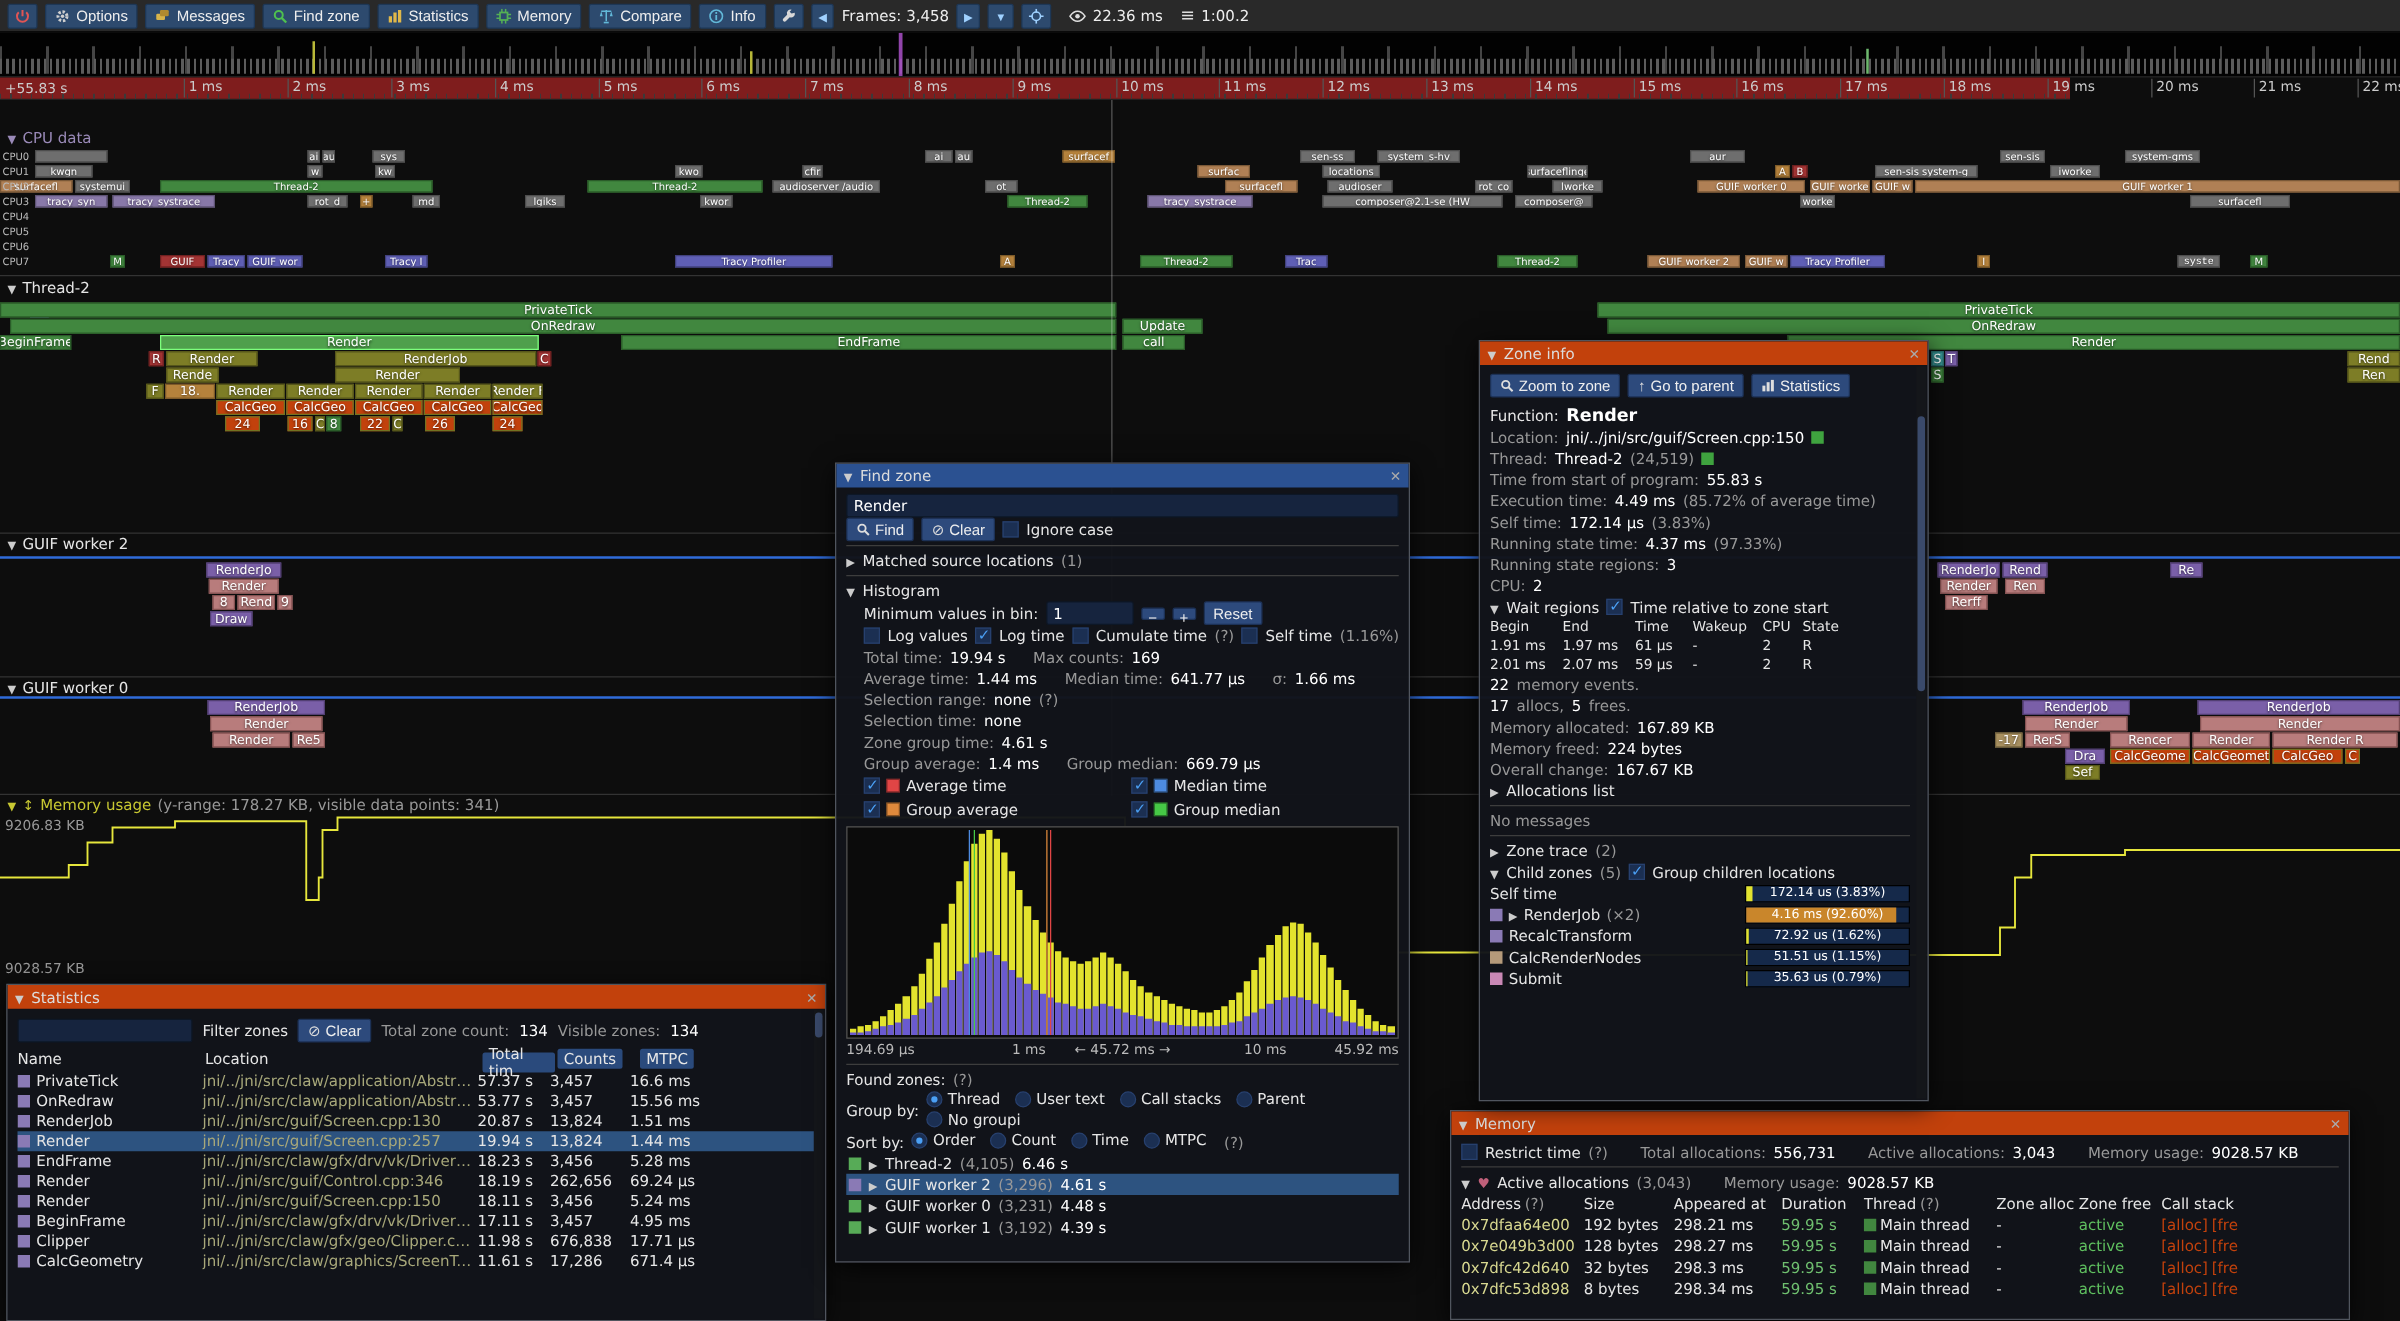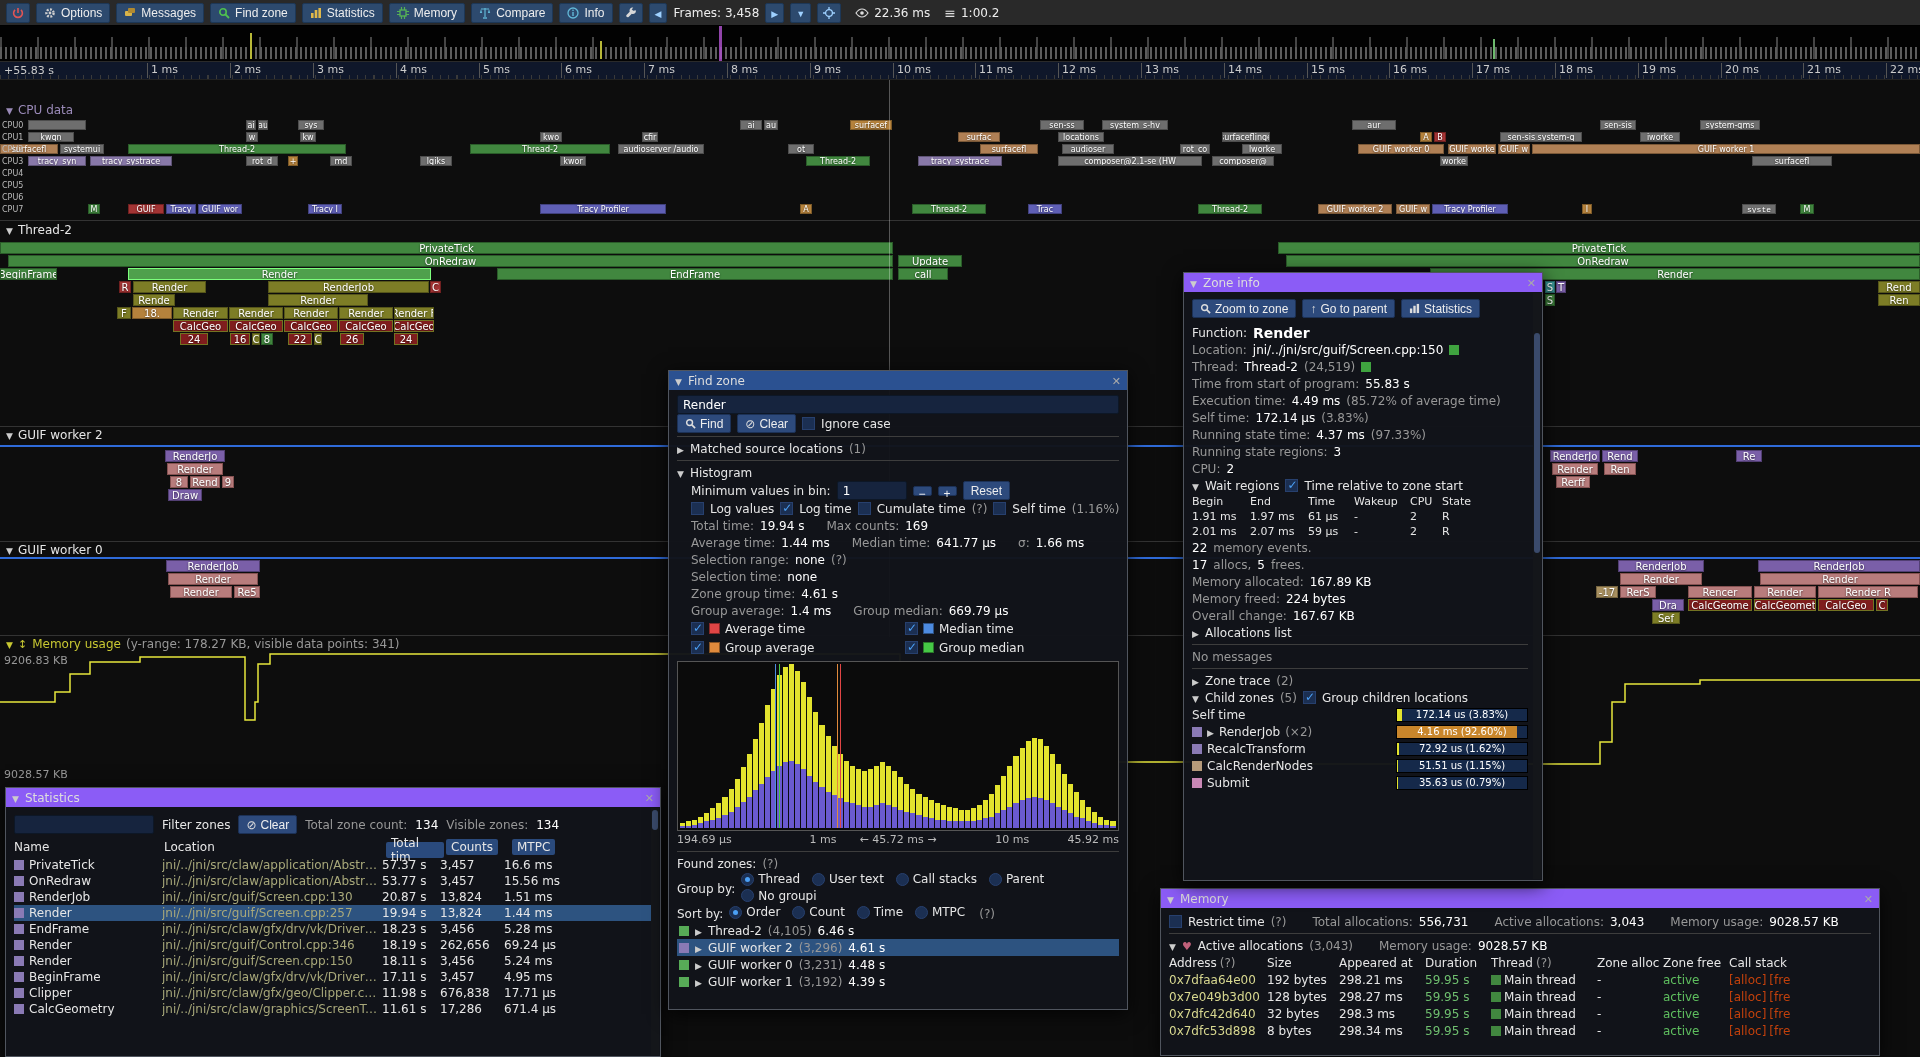--- a/index.html
+++ b/index.html
@@ -22,21 +22,21 @@
 .i-plus::before{content:"+";color:#eee}
 .i-heart::before{content:"♥";color:#c0607a;font-size:11px}
 .i-updown::before{content:"↕";color:#c8c832;font-size:11px}
 
 
 #framestrip{position:absolute;top:26px;left:0;width:1920px;height:36px;background:#020202;border-bottom:1px solid #2a2a2a;overflow:hidden}
 #framestrip .bars1{position:absolute;left:0;right:0;bottom:2px;height:12px;background:repeating-linear-gradient(90deg,#5c5c5c 0 2px,transparent 2px 5px)}
 #framestrip .bars2{position:absolute;left:0;right:0;bottom:2px;height:22px;background:repeating-linear-gradient(90deg,#454545 0 2px,transparent 2px 37px)}
 #framestrip .marker{position:absolute;top:0;bottom:0;width:3px}
 .fsbar{position:absolute;bottom:2px;width:2px}
-#ruler{position:absolute;top:62px;left:0;width:1920px;height:18px;background:#0f172a;border-bottom:1px solid #222;font-size:11px;color:#ccc}
+#ruler{position:absolute;top:62px;left:0;width:1656px;height:18px;background:#7f1d1d;border-bottom:1px solid #222;font-size:11px;color:#ccc}
 #ruler .minor{position:absolute;left:0;right:0;bottom:0;height:4px;background:repeating-linear-gradient(90deg,#3a3a3a 0 1px,transparent 1px 8.3px)}
 #ruler .origin{position:absolute;left:4px;top:2px}
 .tick{position:absolute;top:1px;display:flex;gap:3px;align-items:flex-start;white-space:nowrap}
 .tickline{width:1px;height:15px;background:#555;display:inline-block}
 #framerow{position:absolute;top:80px;left:0;width:1920px;height:22px;background:#0d0d0d;font-size:11px;color:#ddd}
 .fline{position:absolute;top:13px;height:1px;background:#999}
 .fline::before,.fline::after{content:"";position:absolute;top:-4px;width:1px;height:9px;background:#999}
 .fline::before{left:0}.fline::after{right:0}
 .flabel{position:absolute;top:6px;background:#0d0d0d;padding:0 5px;white-space:nowrap}
 #frame-divider{position:absolute;left:889px;top:80px;height:557px;width:1px;background:rgba(255,255,255,.3);z-index:1}
@@ -47,37 +47,37 @@
 .bluline{position:absolute;left:0;width:1920px;height:2px;background:#2f6bd9}
 .trow{position:absolute;left:0;width:1920px;height:12px}
 .zone{position:absolute;top:0;height:12px;border:1px solid;font-size:10px;color:#fff;overflow:hidden;white-space:nowrap;cursor:pointer;display:flex;align-items:center;justify-content:center}
 .zl{text-shadow:0 1px 2px rgba(0,0,0,.65);pointer-events:none}
 .cpurow{position:absolute;left:0;width:1920px;height:10px}
 .cpurow .zone{height:10px;font-size:8px}
 .cpuname{position:absolute;left:2px;top:1px;font-size:8px;color:#bbb;z-index:3}
 .z-g{background:#41873f;border-color:#2a5c29}
 .z-gsel{background:#4fa04c;border-color:#7dff7d}
 .z-o{background:#7d7d26;border-color:#56561a}
-.z-y{background:#7f1d1d;border-color:#737322}
+.z-y{background:#c2410c;border-color:#737322}
 .z-p{background:#7a5fa8;border-color:#523f73}
 .z-r{background:#b87c7c;border-color:#855252}
 .z-gr{background:#6e6e6e;border-color:#4d4d4d}
 .z-or{background:#b5823c;border-color:#7d5a28}
 .z-rd{background:#a33434;border-color:#702020}
 .z-t{background:#3a9a9a;border-color:#276b6b}
 .z-sl{background:#b08055;border-color:#7a5837}
 .z-pu{background:#5f5fb5;border-color:#41417d}
 .z-pr2{background:#8878a8;border-color:#5e5375}
 .z-tn{background:#a89060;border-color:#75643f}
 #memgraph-svg{position:absolute;top:652px;left:0}
 .memlabel{position:absolute;left:4px;font-size:11px;color:#999}
 
 
 .window{position:absolute;background:rgba(18,20,26,.97);border:1px solid #50555e;box-shadow:0 4px 18px rgba(0,0,0,.8);font-size:12px;overflow:hidden}
-.titlebar{height:19px;background:#8b5cf6;display:flex;align-items:center;gap:6px;padding:0 6px;color:#ddd}
+.titlebar{height:19px;background:#c2410c;display:flex;align-items:center;gap:6px;padding:0 6px;color:#ddd}
 .titlebar.focused{background:#2b5191}
 .close{margin-left:auto;color:#aaa;cursor:pointer}
 .close::before{content:"✕";font-size:11px}
 .wbody{padding:5px 8px;position:relative}
 .row{display:flex;align-items:center;gap:6px;min-height:18px}
 .row.tight{min-height:17px}
 .indent{padding-left:14px}
 .lbl{color:#989898;white-space:nowrap}
 .lbl.w{color:#e6e6e6}
 .val{color:#fff;white-space:nowrap}

